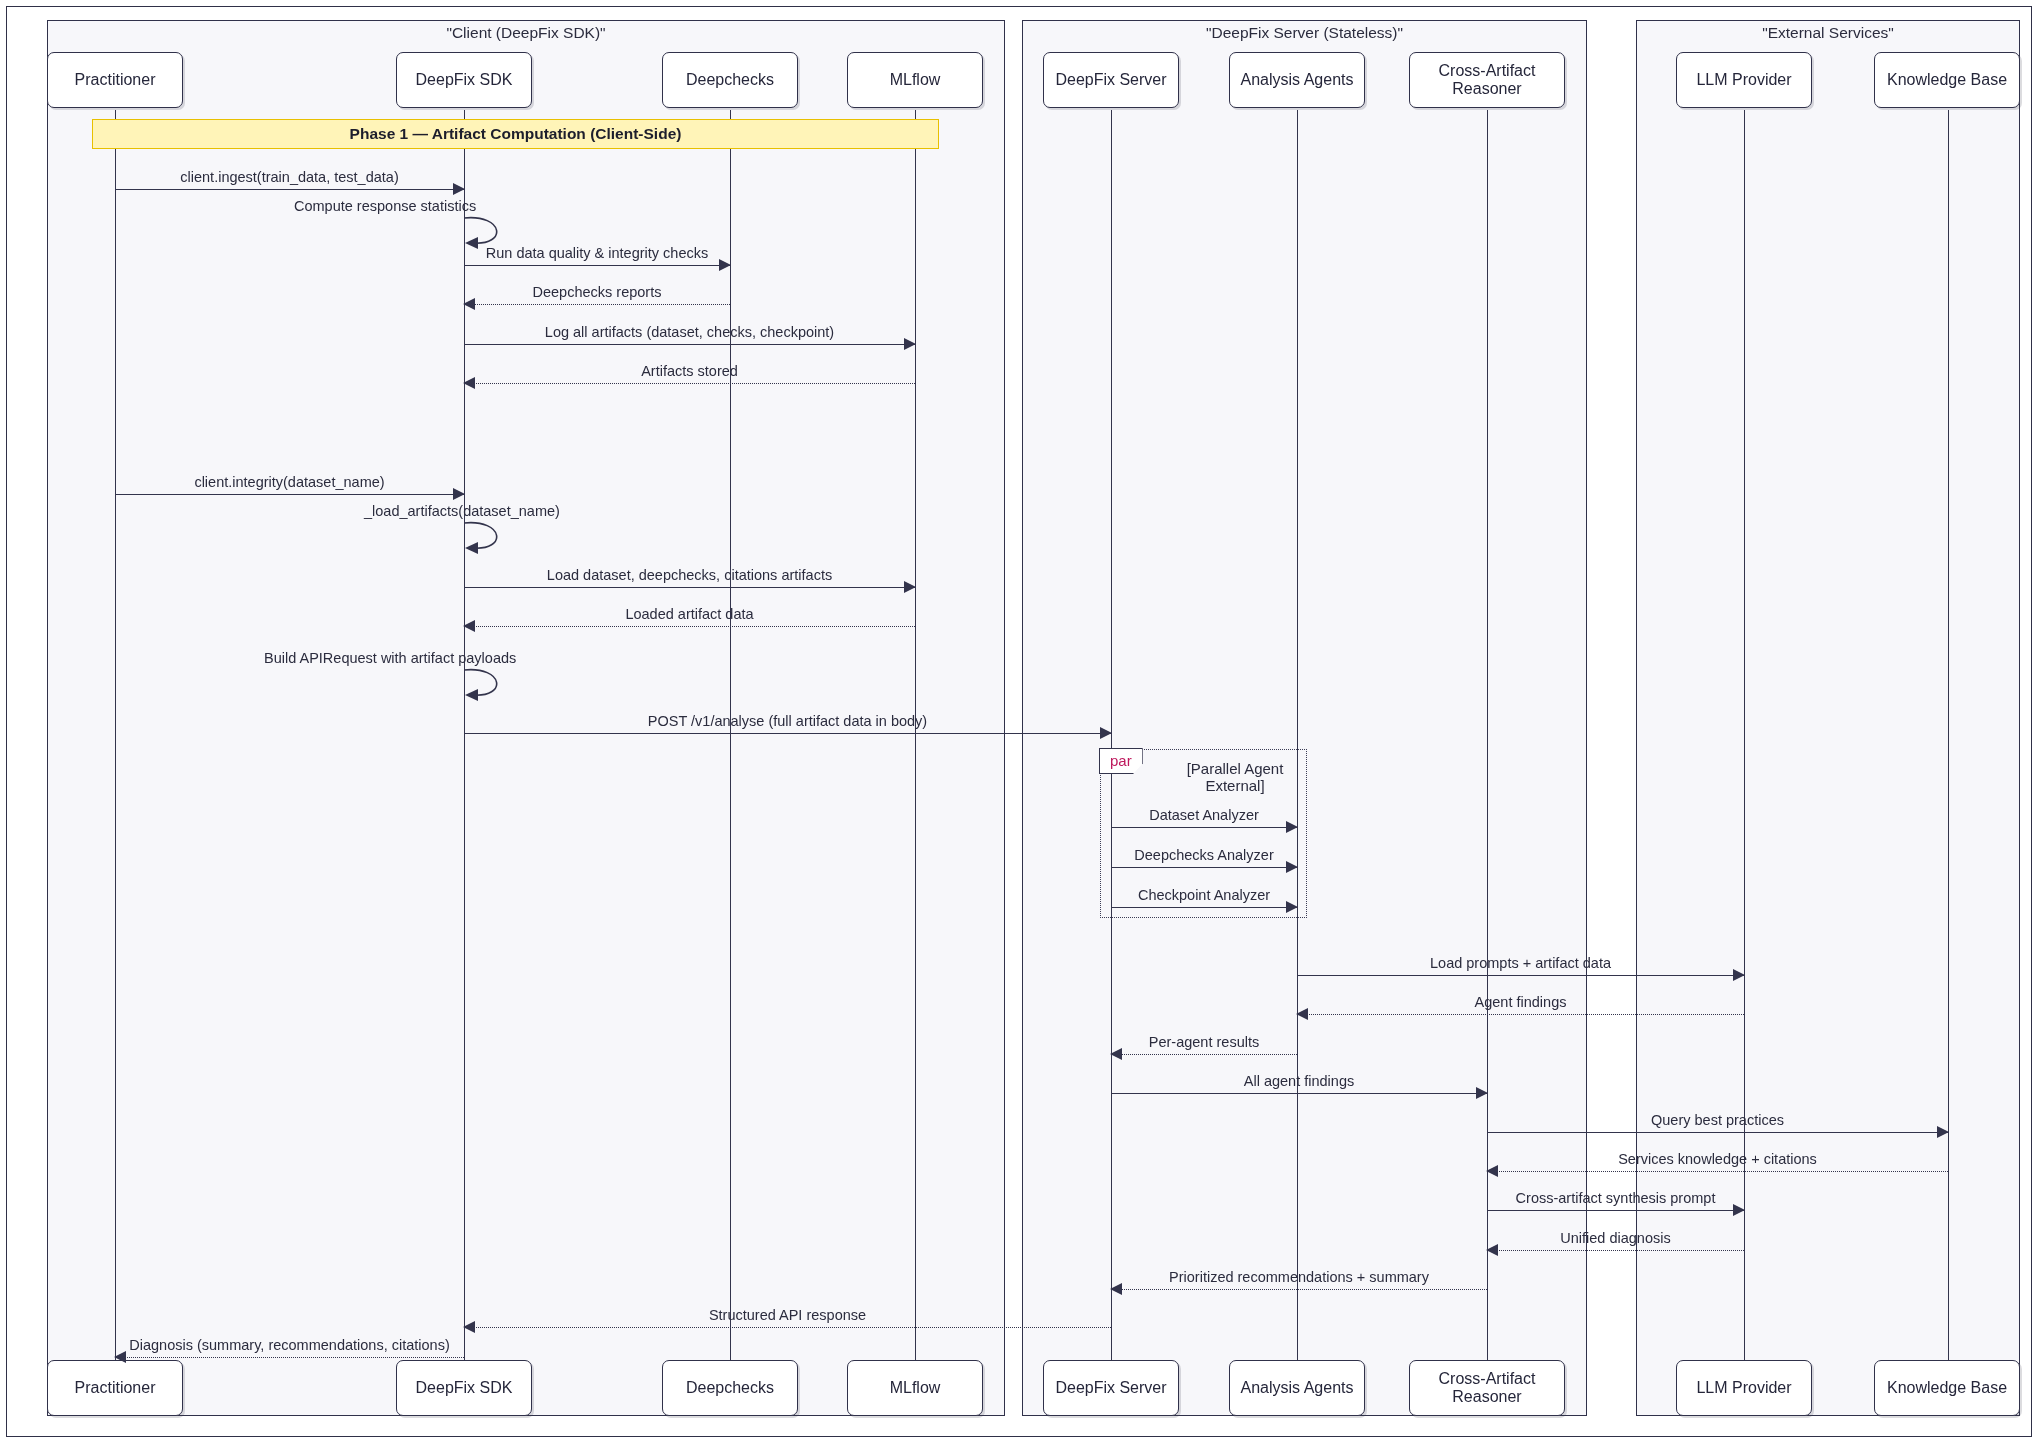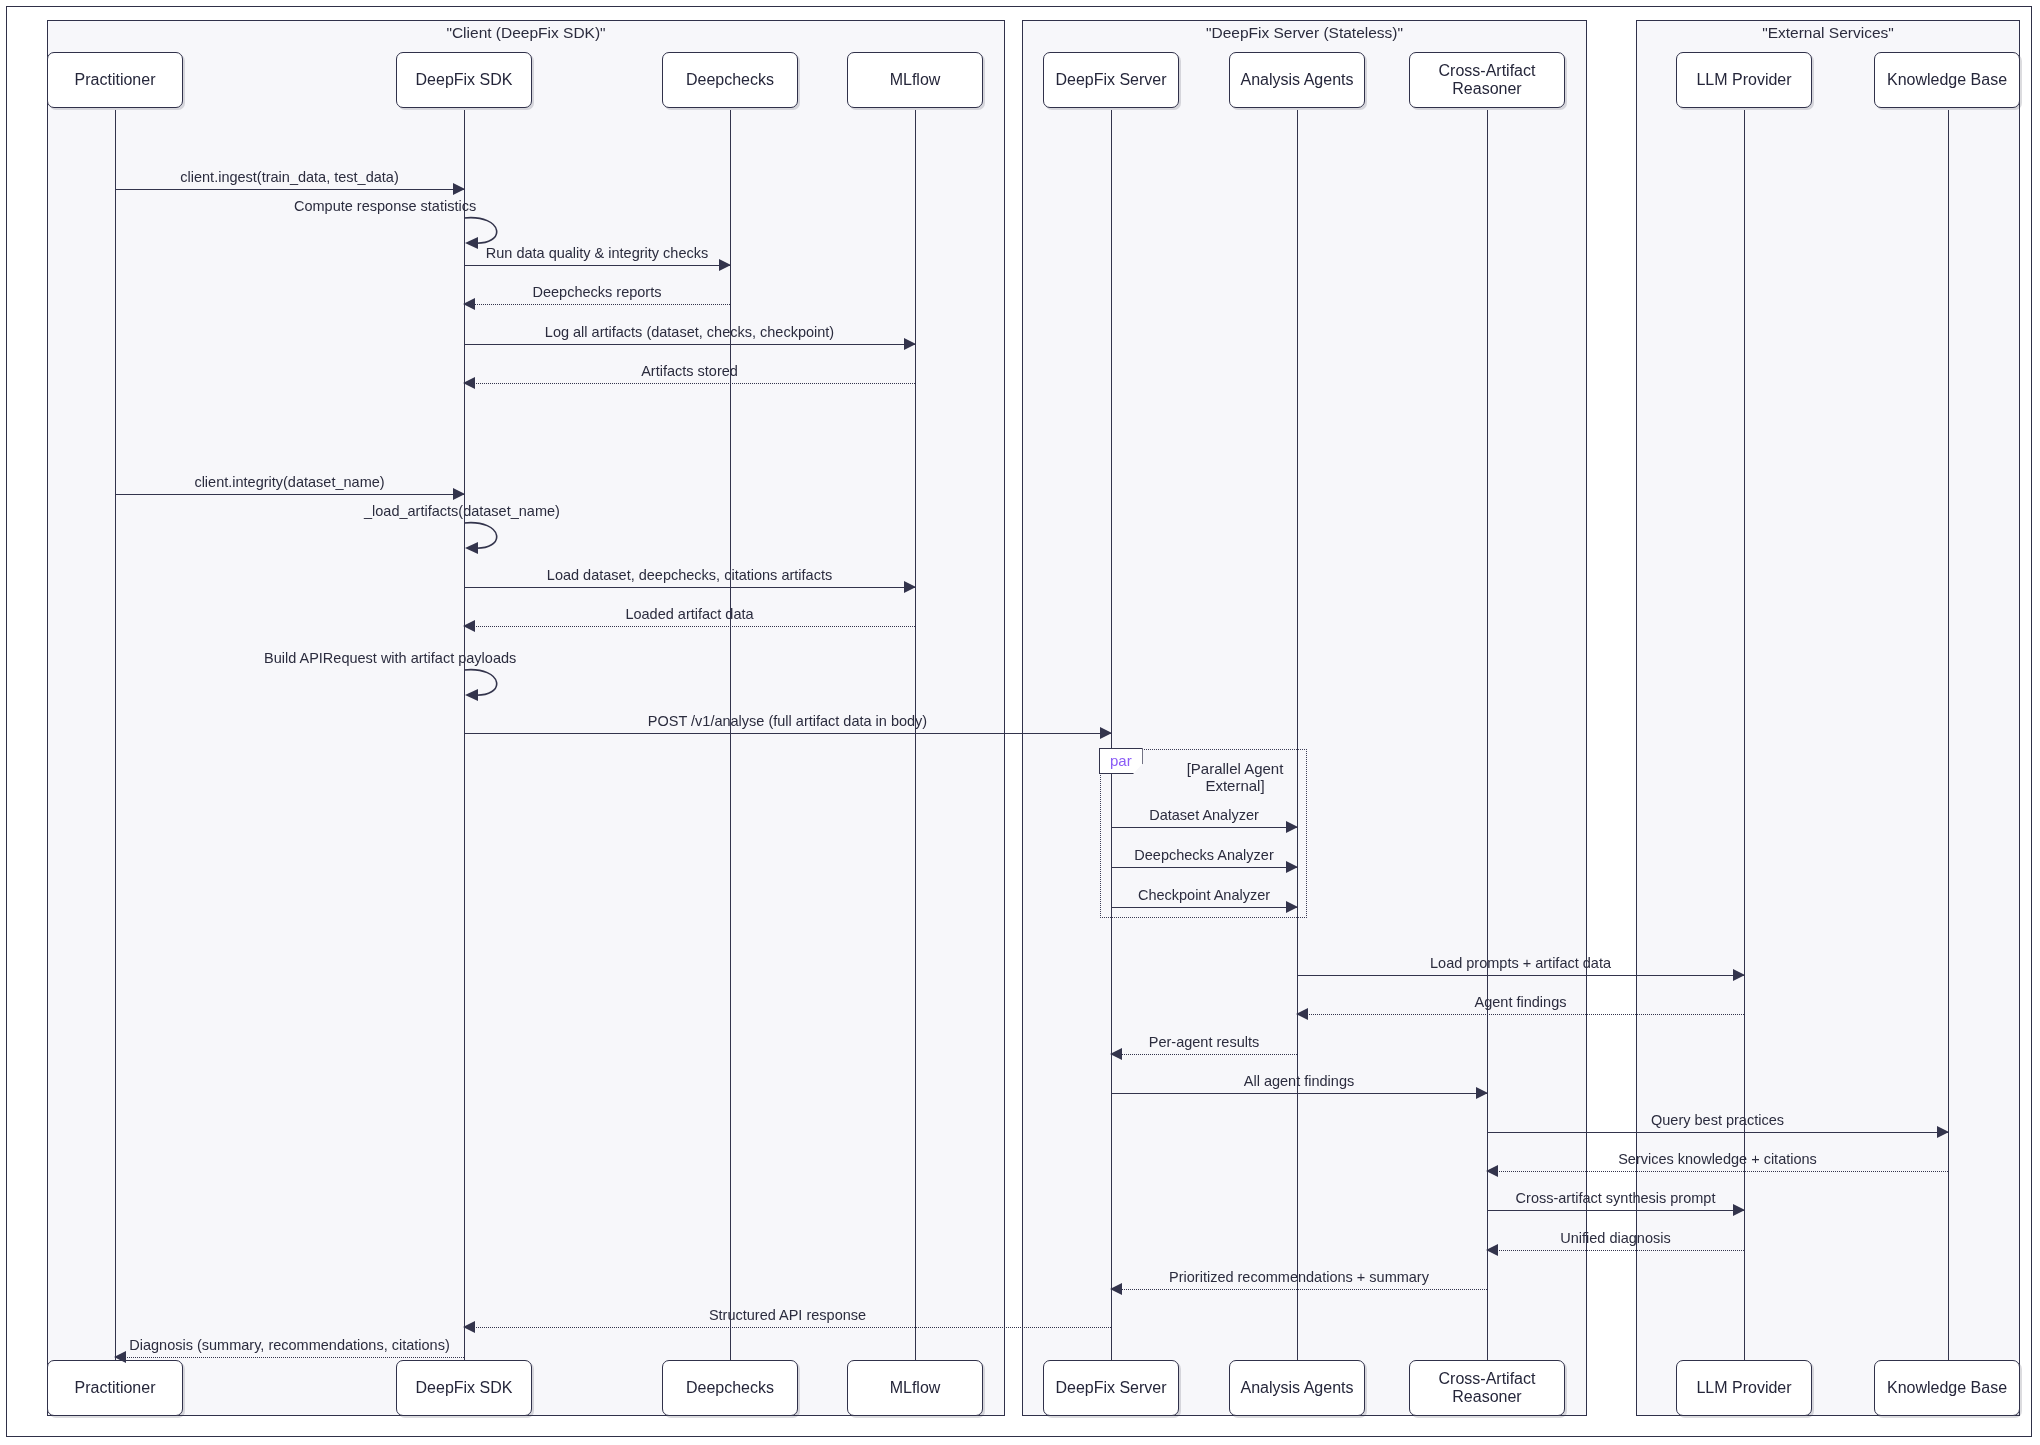--- a/index.html
+++ b/index.html
@@ -19,21 +19,21 @@
   .msg.dashed .line{border-top:1.6px dotted #33344c;}
   .msg .lbl{position:absolute;bottom:4px;width:100%;text-align:center;font-size:14.5px;color:#2b2c3e;white-space:nowrap;}
   .arrowR{position:absolute;right:-1px;top:-6px;width:0;height:0;
           border-top:6px solid transparent;border-bottom:6px solid transparent;border-left:12px solid #33344c;}
   .arrowL{position:absolute;left:-1px;top:-6px;width:0;height:0;
           border-top:6px solid transparent;border-bottom:6px solid transparent;border-right:12px solid #33344c;}
   .selfmsg{position:absolute;}
   .selfmsg .lbl{position:absolute;font-size:14.5px;color:#2b2c3e;white-space:nowrap;bottom:100%;margin-bottom:2px;}
   .frag{position:absolute;border:1.8px dotted #3b3c55;box-sizing:border-box;background:transparent;}
   .frag-tab{position:absolute;left:-1px;top:-1px;background:#ffffff;border:1.5px solid #33344c;
-            font-size:15px;color:#8b5cf6;padding:3px 10px 4px 10px;
+            font-size:15px;color:#be185d;padding:3px 10px 4px 10px;
             clip-path:polygon(0 0,100% 0,100% 60%,78% 100%,0 100%);}
   .frag-cond{position:absolute;font-size:15px;color:#2b2c3e;text-align:center;line-height:1.15;}
 </style>
 </head>
 <body>
 
 <div id="stage">
   <div class="frame"></div>
 
   <div class="group" style="left:47px;top:20px;width:958px;height:1396px;"></div>
@@ -104,20 +104,23 @@
   <div class="actor" style="left:1409px;top:1360px;width:156px;height:56px;">
     <span>Cross-Artifact Reasoner</span>
     </div>
   <div class="actor" style="left:1676px;top:1360px;width:136px;height:56px;">
     <span>LLM Provider</span>
     </div>
   <div class="actor" style="left:1874px;top:1360px;width:146px;height:56px;">
     <span>Knowledge Base</span>
     </div>
 
+  <div class="note" style="left:92px;top:119px;width:847px;height:30px;">
+    <span>Phase 1 — Artifact Computation (Client-Side)</span>
+    </div>
 
   <div class="msg" style="left:115px;top:189px;width:349px;">
     <div class="line"></div>
     <div class="arrowR"></div>
     <div class="lbl">client.ingest(train_data, test_data)</div>
   </div>
 
   <div class="selfmsg" style="left:464px;top:216px;width:64px;height:30px;">
     <svg width="64" height="34" viewBox="0 0 64 34">
       <path d="M0 2 C40 -2, 44 30, 8 27" fill="none" stroke="#33344c" stroke-width="1.6"></path>

